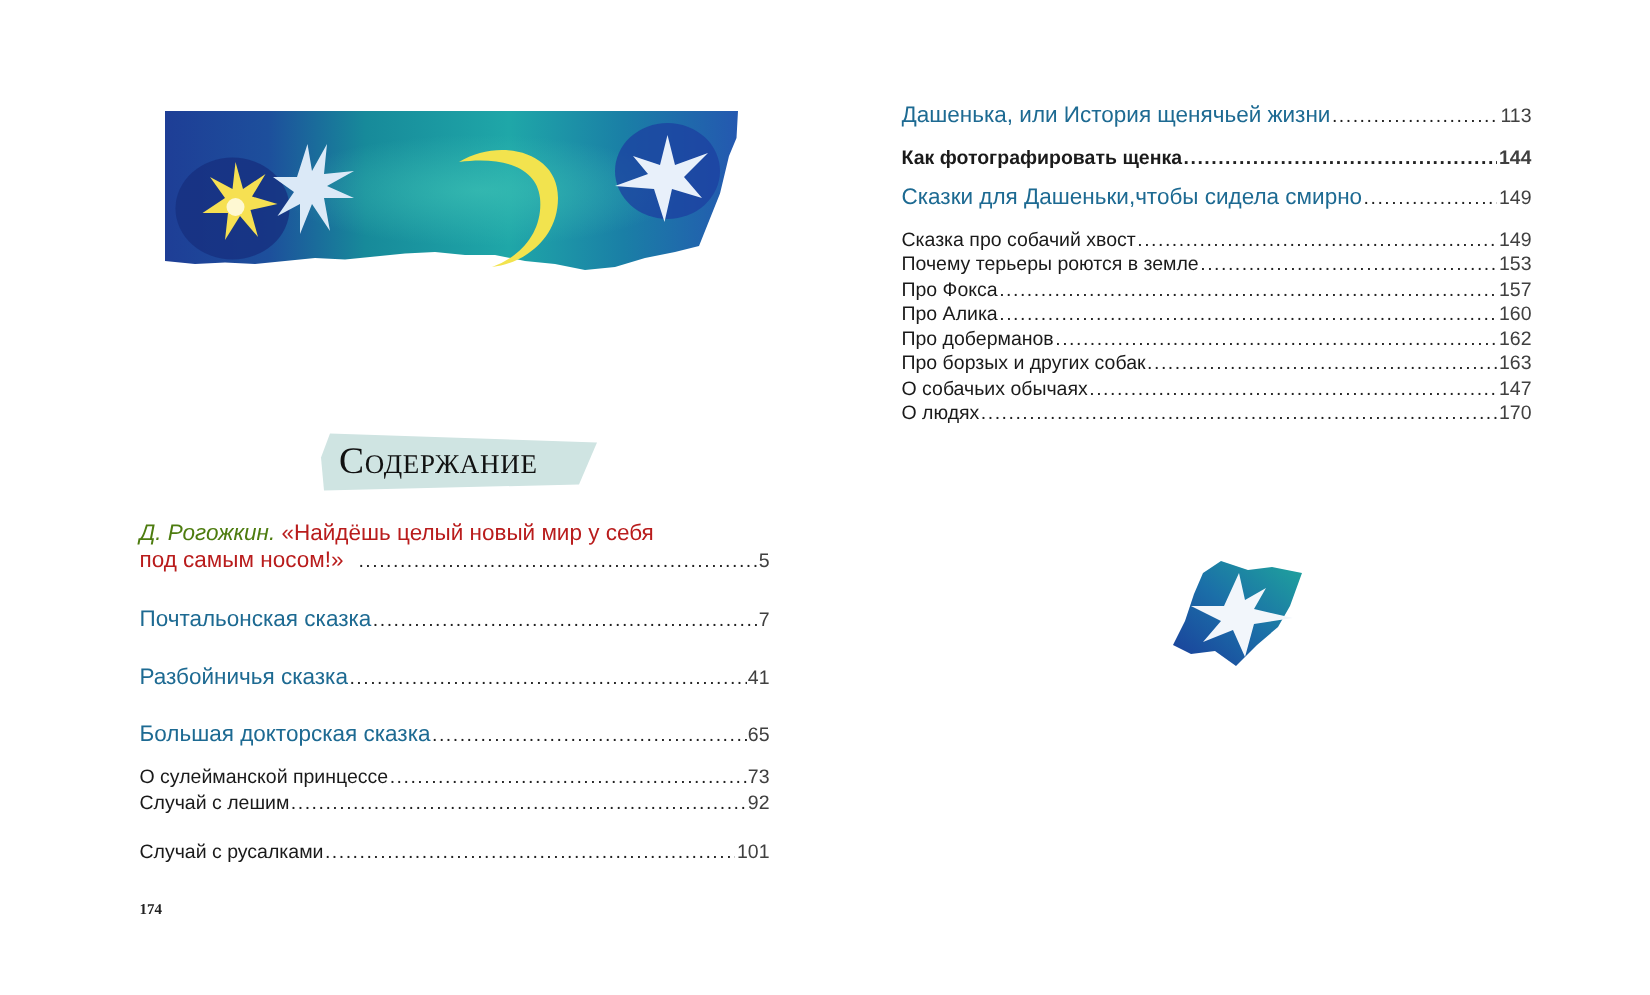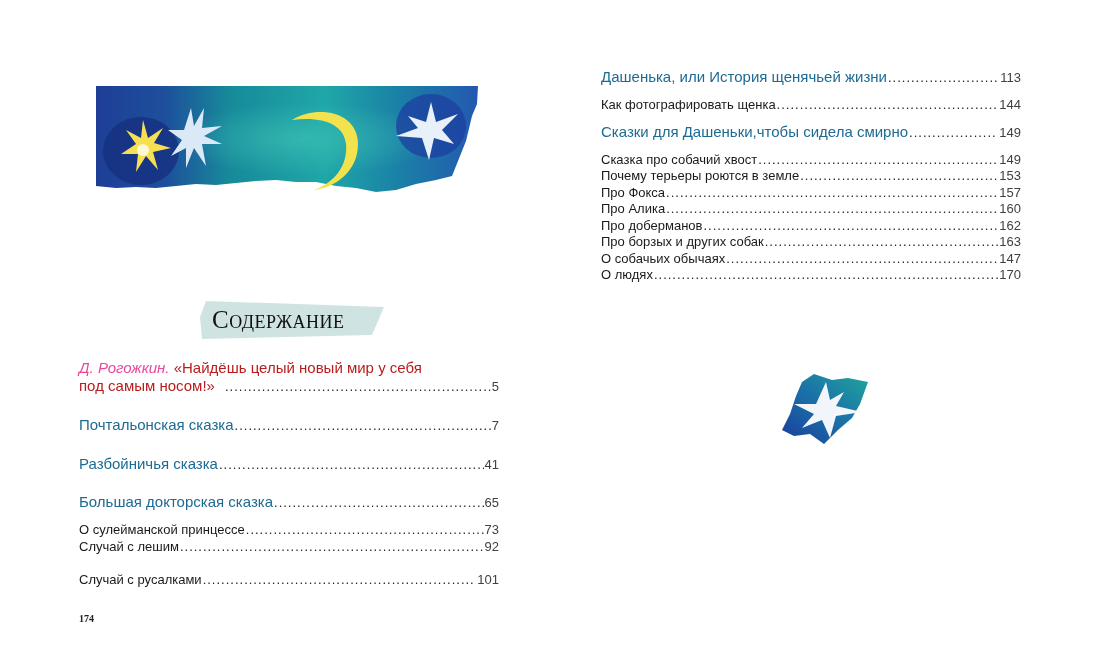--- a/index.html
+++ b/index.html
@@ -1,19 +1,19 @@
 <!DOCTYPE html>
 <html><head>
 <meta charset="utf-8">
 <style>
   * { margin: 0; padding: 0; box-sizing: border-box; }
   html, body { width: 1100px; height: 663px; background: #ffffff; overflow: hidden; }
   body { position: relative; font-family: "Liberation Sans", sans-serif; color: #1a1a1a; }
 
-  .page { position: absolute; top: 16px; height: 627px; }
+  .page { position: absolute; top: 4px; height: 627px; margin-left: 14px; }
   .page-left { left: 0; width: 550px; }
   .page-right { left: 550px; width: 550px; }
 
   .banner { position: absolute; left: 96px; top: 70px; width: 382px; height: 112px; }
   .banner svg { width: 100%; height: 100%; display: block; }
 
   .title-wrap { position: absolute; left: 198px; top: 283px; width: 192px; height: 42px; }
   .title-wrap svg { position: absolute; left: 0; top: 0; width: 100%; height: 100%; }
   .title-text {
     position: absolute; left: 14px; top: 7px;
@@ -38,21 +38,21 @@
 
   .major { font-size: 15px; color: #1d6a92; }
   .major .page-num { font-size: 13px; }
   .major .dots { font-size: 13px; }
   .minor { font-size: 13px; color: #1a1a1a; }
 
   .left-col { left: 79px; width: 420px; }
   .right-col { left: 601px; width: 420px; }
 
   .intro { position: absolute; left: 79px; top: 343px; width: 420px; font-size: 15px; line-height: 18px; }
-  .intro .author { font-style: italic; color: #ec4899; }
+  .intro .author { font-style: italic; color: #4d7c0f; }
   .intro .quote { color: #b91c1c; }
 
   .folio {
     position: absolute; left: 79px; top: 597px;
     font-family: "Liberation Serif", "DejaVu Serif", serif;
     font-size: 10px; font-weight: bold; color: #222;
   }
 
   .star-deco { position: absolute; left: 780px; top: 374px; width: 92px; height: 72px; }
   .star-deco svg { width: 100%; height: 100%; display: block; }
@@ -143,21 +143,21 @@
   <div class="folio">174</div>
 </div>
 
 <div class="page page-right"></div>
 
 <div class="toc-row major right-col" style="top:68px;">
   <span class="label">Дашенька, или История щенячьей жизни</span>
   <span class="dots"></span>
   <span class="page-num">113</span>
 </div>
-<div class="toc-row minor right-col" style="top:97px;">
+<div class="toc-row minor right-col" style="top:97px;font-weight:bold;">
   <span class="label">Как фотографировать щенка </span>
   <span class="dots"></span>
   <span class="page-num">144</span>
 </div>
 <div class="toc-row major right-col" style="top:123px;">
   <span class="label">Сказки для Дашеньки,чтобы сидела смирно </span>
   <span class="dots"></span>
   <span class="page-num">149</span>
 </div>
 <div class="toc-row minor right-col" style="top:152px;">

